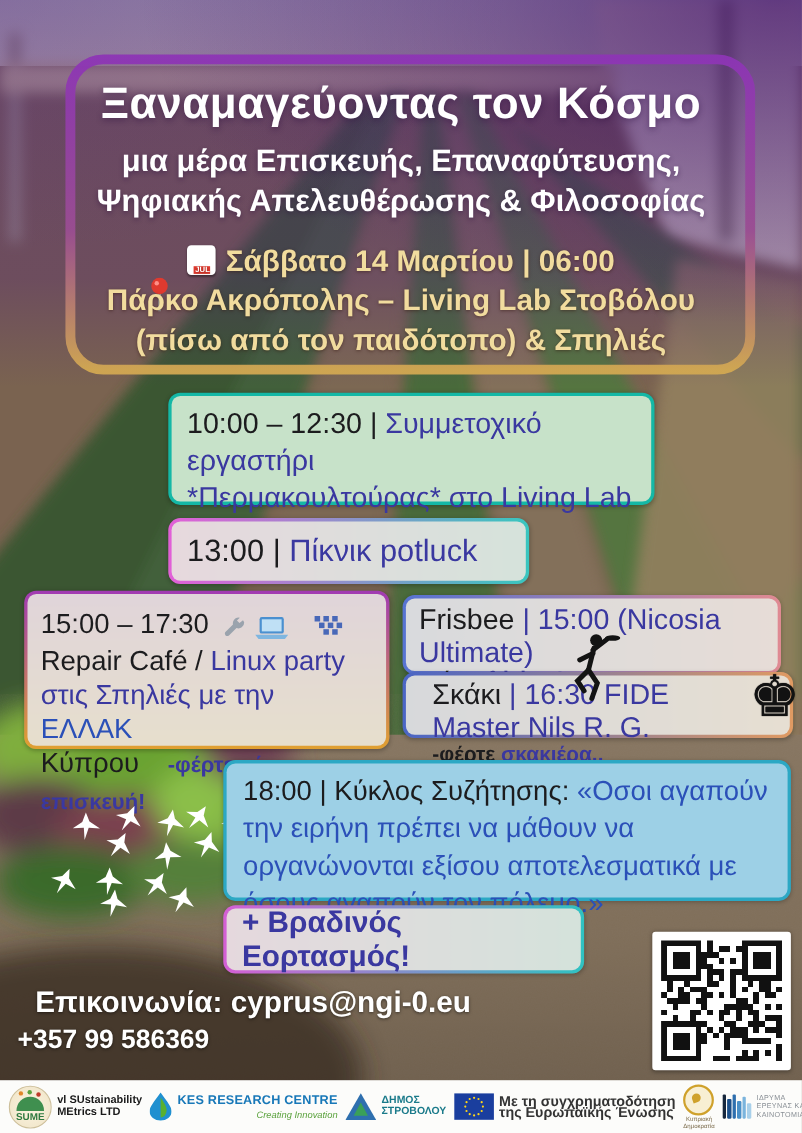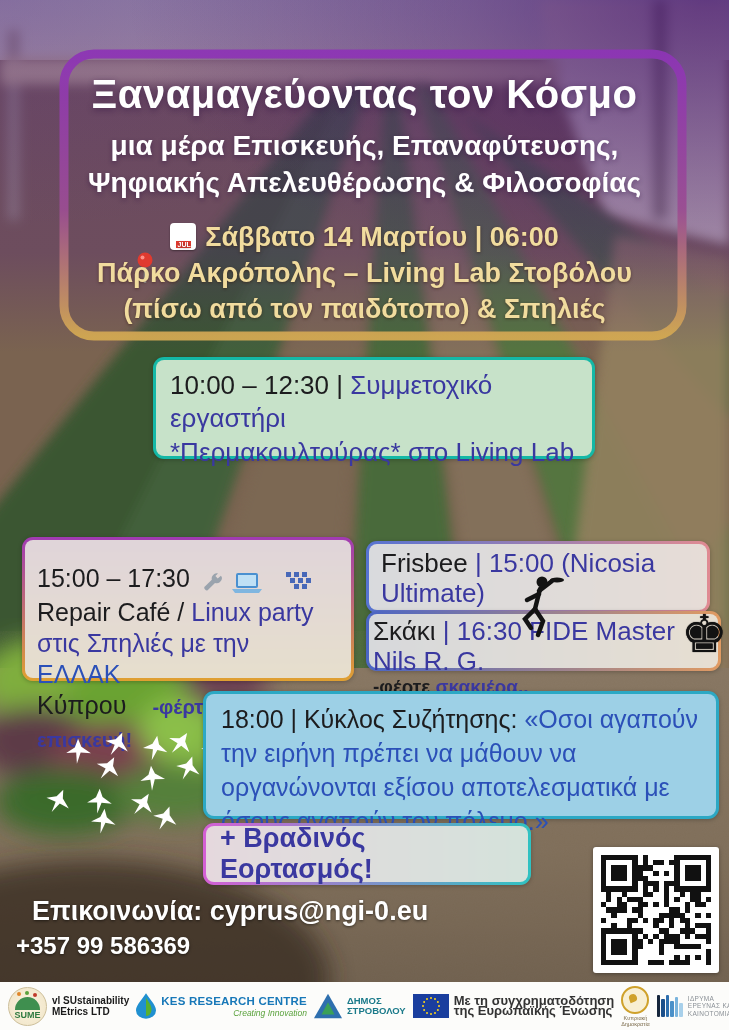--- a/index.html
+++ b/index.html
@@ -36,25 +36,25 @@
   .box{border-radius:11px;padding:3px;box-shadow:0 1px 4px rgba(0,0,0,.25);}
   .box-inner{border-radius:8px;background:rgba(231,230,222,.9);width:100%;height:100%;
     box-sizing:border-box;padding:9px 14px;}
   .t-black{color:#1c1c1e;} .t-ind{color:#3a38a0;} .t-blue{color:#2b50b8;}
   .ev{font-size:26px;line-height:1.28;}
 
   .box-workshop{left:153px;top:357px;width:436px;height:96px;background:#14b8a6;}
   .box-picnic{left:153px;top:471px;width:322px;height:54px;background:linear-gradient(90deg,#e25fd7,#38c6bf);}
   .box-picnic .box-inner{display:flex;align-items:center;font-size:28px;}
   .box-repair{left:22px;top:537px;width:326px;height:138px;background:linear-gradient(180deg,#a13ab3,#e0a030);}
-  .box-repair .box-inner{padding:23px 12px;font-size:25px;line-height:31px;}
+  .box-repair .box-inner{padding:12px 12px;font-size:25px;line-height:31px;}
   .box-frisbee{left:366px;top:541px;width:338px;height:66px;background:linear-gradient(90deg,#5673d2,#e08a92);}
   .box-frisbee .box-inner{padding:4px 12px;}
   .box-chess{left:366px;top:611px;width:349px;height:54px;background:linear-gradient(90deg,#4a65c5,#e09a62);}
-  .box-chess .box-inner{padding:2px 4px;}
+  .box-chess .box-inner{padding:2px 24px;}
   .ev-title{font-size:26px;line-height:30px;}
   .ev-note{font-size:19px;line-height:22px;font-weight:600;}
   .box-discussion{left:203px;top:691px;width:510px;height:122px;background:#2ca8c4;}
   .box-discussion .box-inner{background:rgba(163,210,232,.95);font-size:25px;line-height:34px;padding:8px 15px;}
   .box-evening{left:203px;top:823px;width:322px;height:56px;background:linear-gradient(90deg,#d45fd4,#2fc2c2);}
   .box-evening .box-inner{display:flex;align-items:center;justify-content:center;font-size:27px;font-weight:600;}
 
   .repair-icons{display:inline-block;margin-left:10px;vertical-align:-3px;}
   .repair-icons svg{display:inline-block;vertical-align:middle;margin-right:8px;}
   .note-inline{margin-left:26px;font-size:20px;font-weight:600;}
@@ -199,20 +199,25 @@
   <div class="abs loc1 gold">Πάρκο Ακρόπολης – Living Lab Στοβόλου</div>
   <div class="abs loc2 gold">(πίσω από τον παιδότοπο) &amp; Σπηλιές</div>
 
   <div class="abs box box-workshop">
     <div class="box-inner ev" style="background:rgba(224,231,206,.88);">
       <span class="t-black">10:00 – 12:30 | </span><span class="t-ind">Συμμετοχικό εργαστήρι</span><br>
       <span class="t-ind">*Περμακουλτούρας* στο Living Lab</span>
     </div>
   </div>
 
+  <div class="abs box box-picnic">
+    <div class="box-inner">
+      <span class="t-black">13:00 | </span>&nbsp;<span class="t-ind">Πίκνικ potluck</span>
+    </div>
+  </div>
 
   <div class="abs box box-repair">
     <div class="box-inner">
       <span class="t-black">15:00 – 17:30</span><span class="repair-icons"><svg width="24" height="24" viewBox="0 0 24 24">
             <path d="M22 7a5.2 5.2 0 0 1-7 4.9L8.6 18.3a2.3 2.3 0 1 1-3.2-3.2L11.8 8.7A5.2 5.2 0 0 1 18 2.5l-2.6 2.6 2.3 2.3L20.9 4.8c.6.7.9 1.4 1.1 2.2z" fill="#9aa3ad"></path>
           </svg><svg width="30" height="22" viewBox="0 0 30 22">
             <rect x="4" y="1" width="22" height="15" rx="2" fill="#4a90d0"></rect>
             <rect x="6" y="3" width="18" height="11" fill="#bfe0f5"></rect>
             <polygon points="0,17 30,17 27,21 3,21" fill="#7fb6e0"></polygon>
           </svg><svg width="30" height="22" viewBox="0 0 30 22" fill="#4868b8" style="margin-left:14px;">

